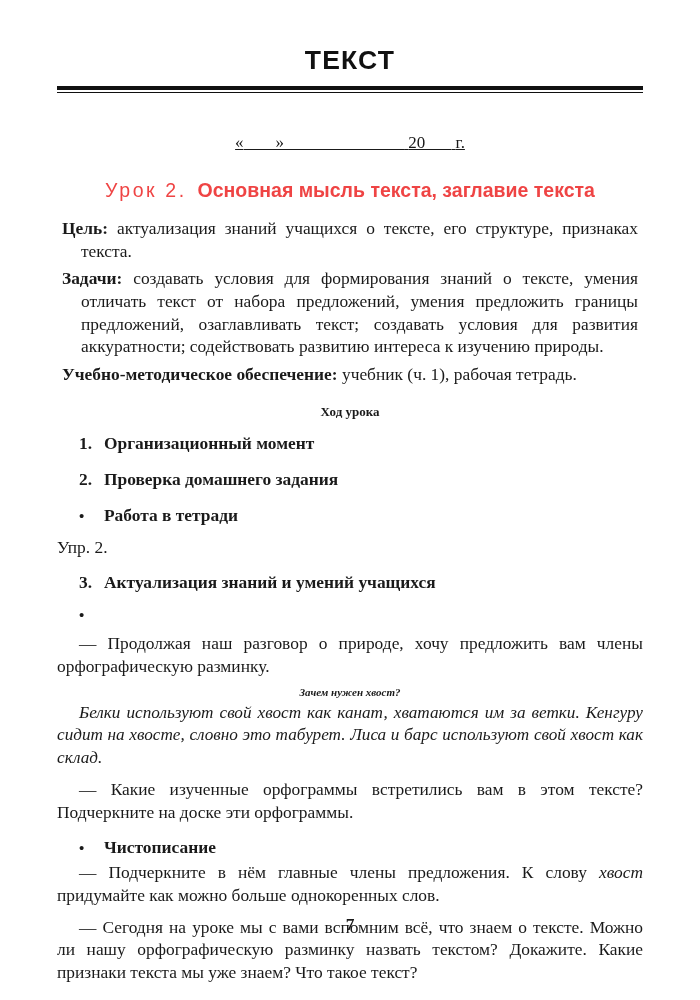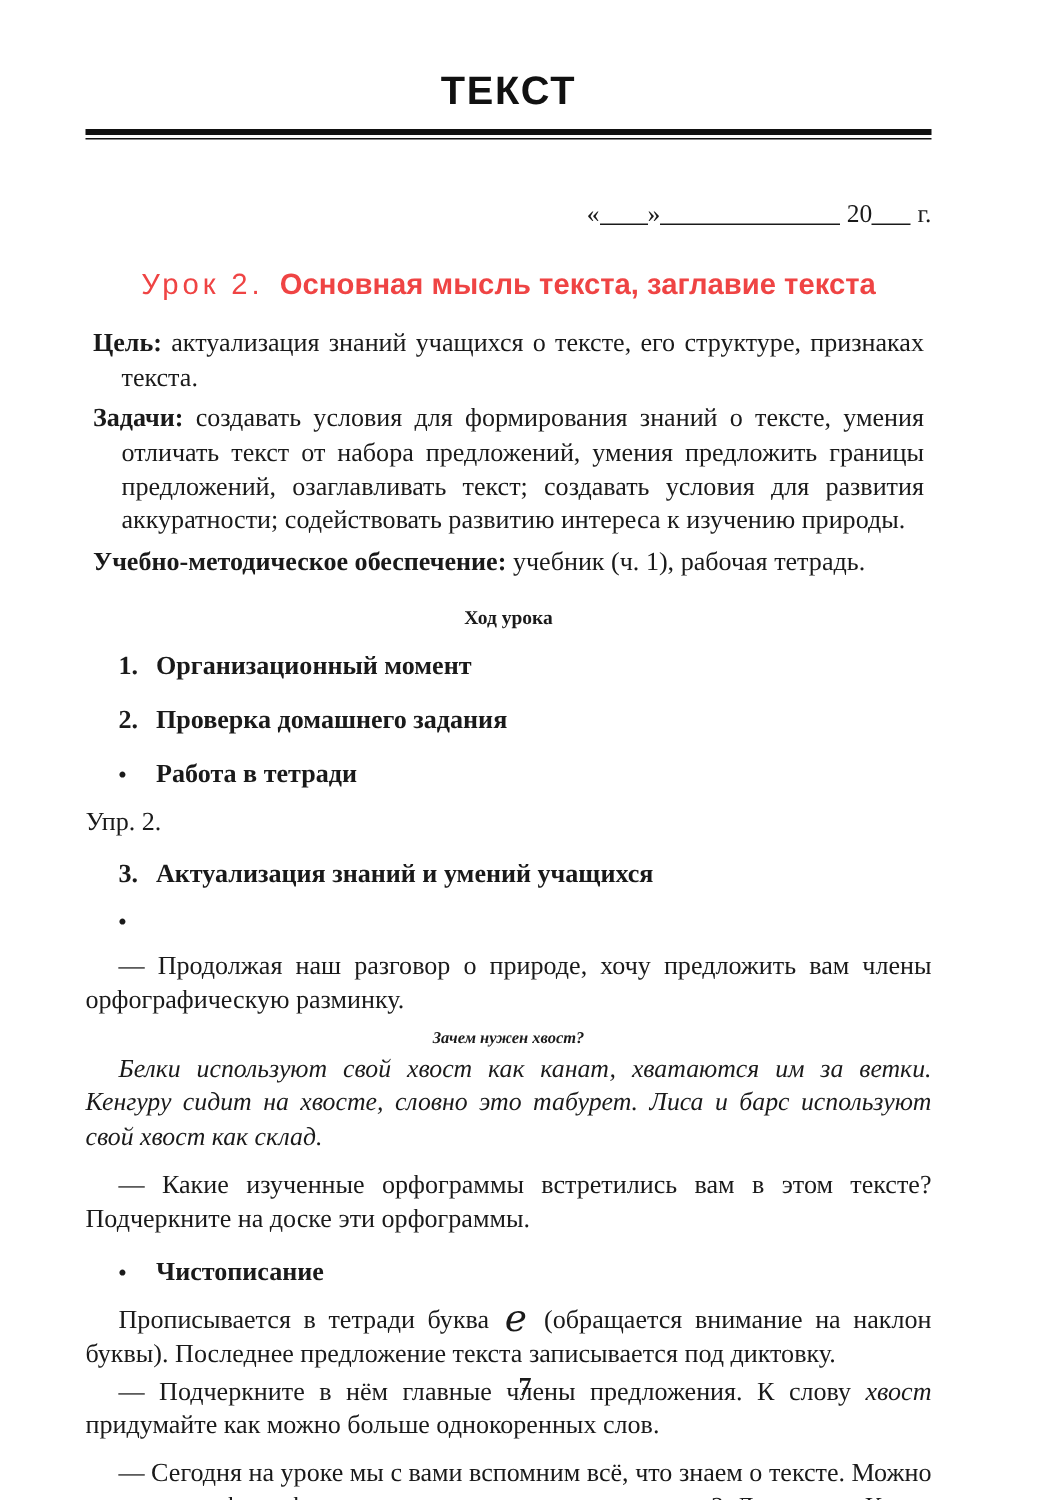--- a/index.html
+++ b/index.html
@@ -17,21 +17,21 @@
     -webkit-font-smoothing: antialiased;
   }
 
   .page {
     position: absolute;
     left: 0;
     top: 0;
     width: 700px;
     height: 1000px;
     box-sizing: border-box;
-    padding: 0 79px 0 57px;
+    padding: 0 57px 0 57px;
   }
 
   
   .running-head {
     margin: 0;
     padding-top: 47px;
     text-align: center;
     font-family: "Liberation Sans", "DejaVu Sans", sans-serif;
     font-weight: bold;
     font-size: 26.5px;
@@ -53,24 +53,25 @@
   }
   .head-rule .thin {
     height: 1.5px;
     background: #111111;
   }
 
   
   .date-line {
     margin: 0;
     padding-top: 40px;
-    text-align: right;
+    text-align: center;
     font-size: 17px;
     line-height: 1.2;
     white-space: nowrap;
+    text-decoration: underline;
   }
   .date-line .u-short {
     display: inline-block;
     width: 32px;
     border-bottom: 1.2px solid #1a1a1a;
     vertical-align: -2px;
   }
   .date-line .u-long {
     display: inline-block;
     width: 120px;
@@ -274,21 +275,20 @@
 
   <p class="plain indent">— Какие изученные орфограммы встретились вам в этом тексте? Подчеркните на доске эти орфограммы.</p>
 
   <div>
     <div class="step-row">
       <span class="bullet-marker">•</span>
       <span class="step-label">Чистописание</span>
     </div>
   </div>
 
-  <p class="plain indent"><span>Прописывается в тетради буква</span>&nbsp;<span class="cursive-letter">e</span>&nbsp;<span>(обращается внимание на наклон буквы). Последнее предложение текста записывается под диктовку.</span></p>
 
   <p class="plain indent tight"><span>— Подчеркните в нём главные члены предложения. К слову </span><em class="inline-it">хвост</em><span> придумайте как можно больше однокоренных слов.</span></p>
 
   <p class="plain indent">— Сегодня на уроке мы с вами вспомним всё, что знаем о тексте. Можно ли нашу орфографическую разминку назвать текстом? Докажите. Какие признаки текста мы уже знаем? Что такое текст?</p>
 
   <div class="page-number">7</div>
 
 </div>
 
 </body></html>

